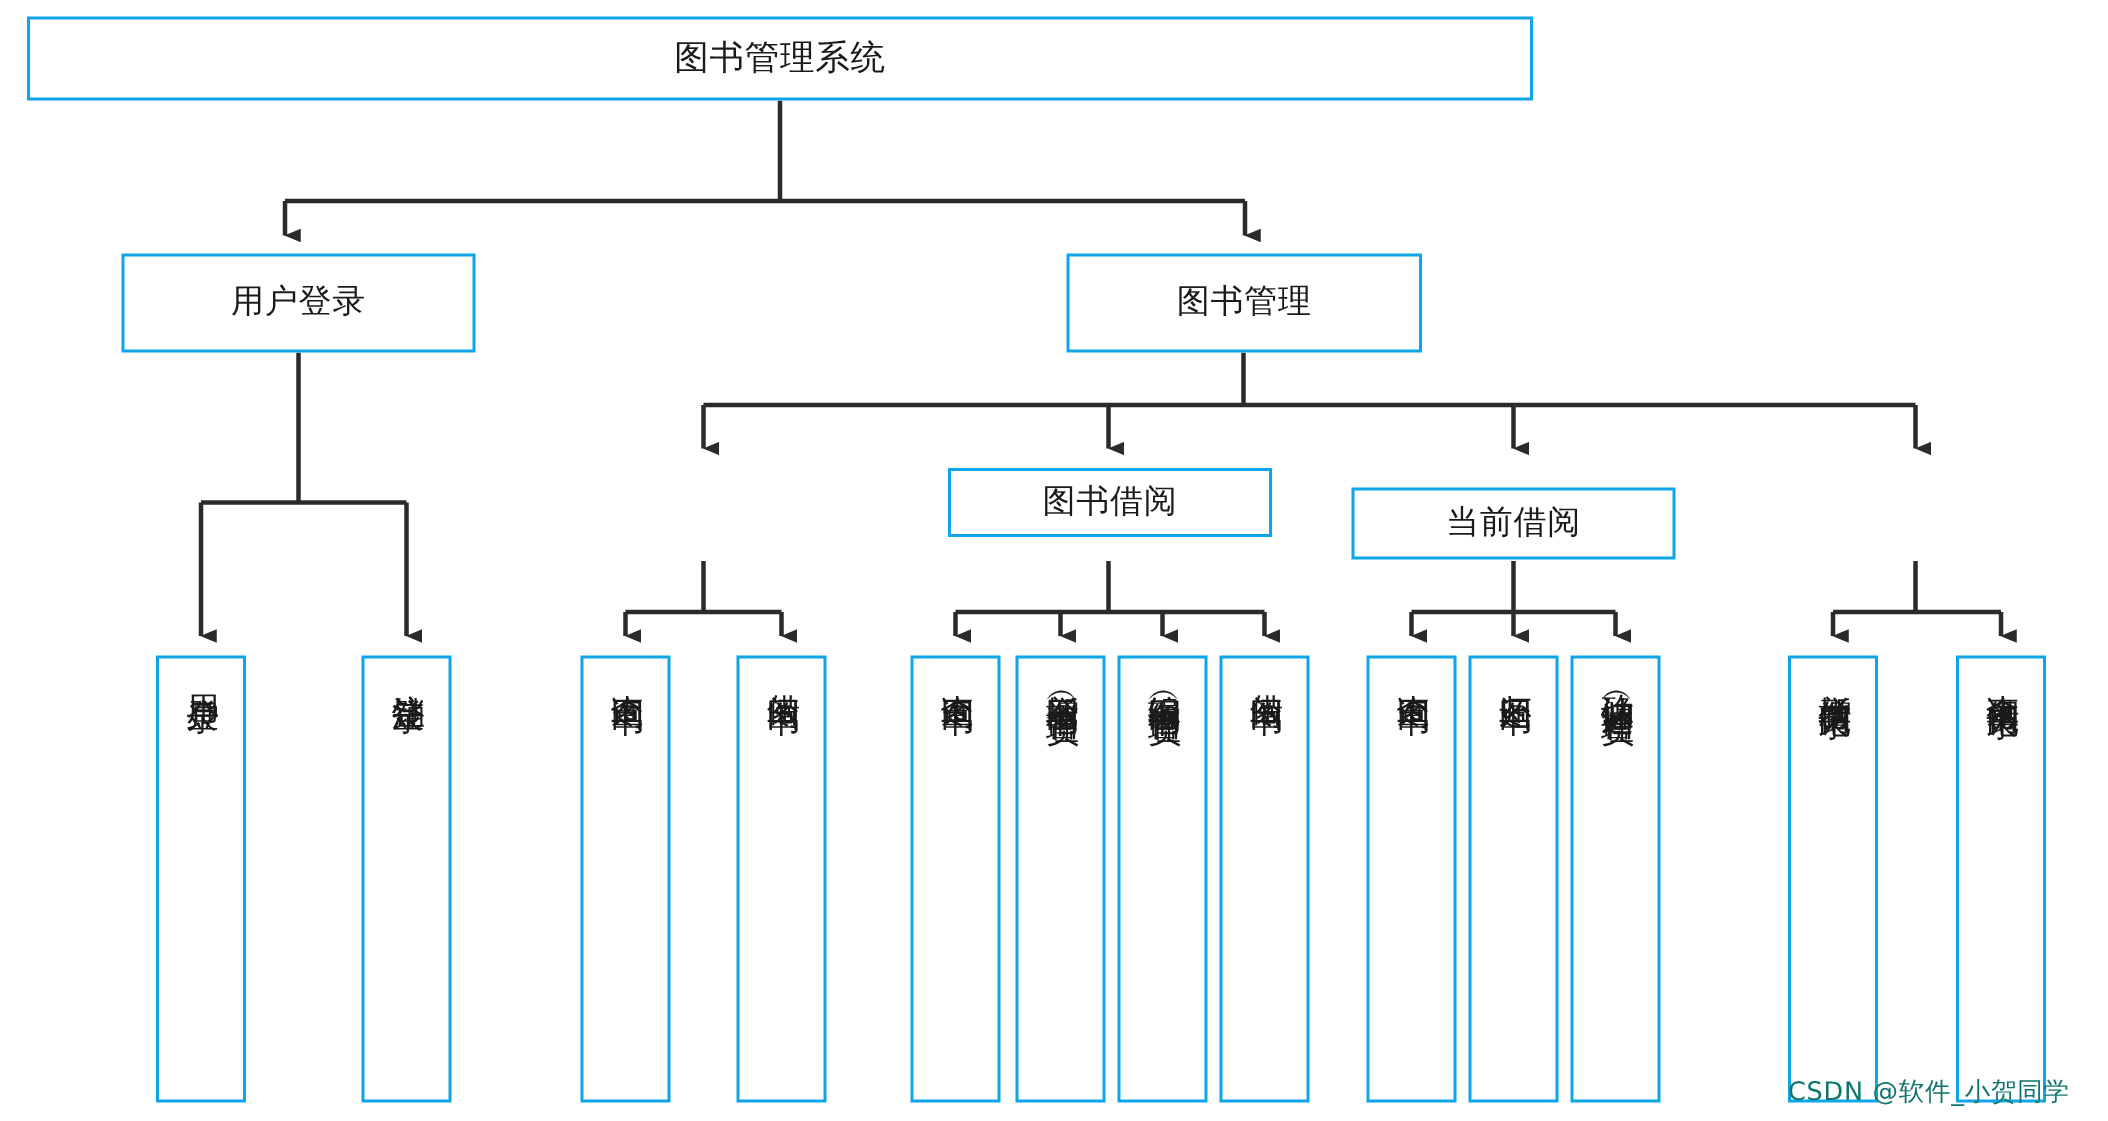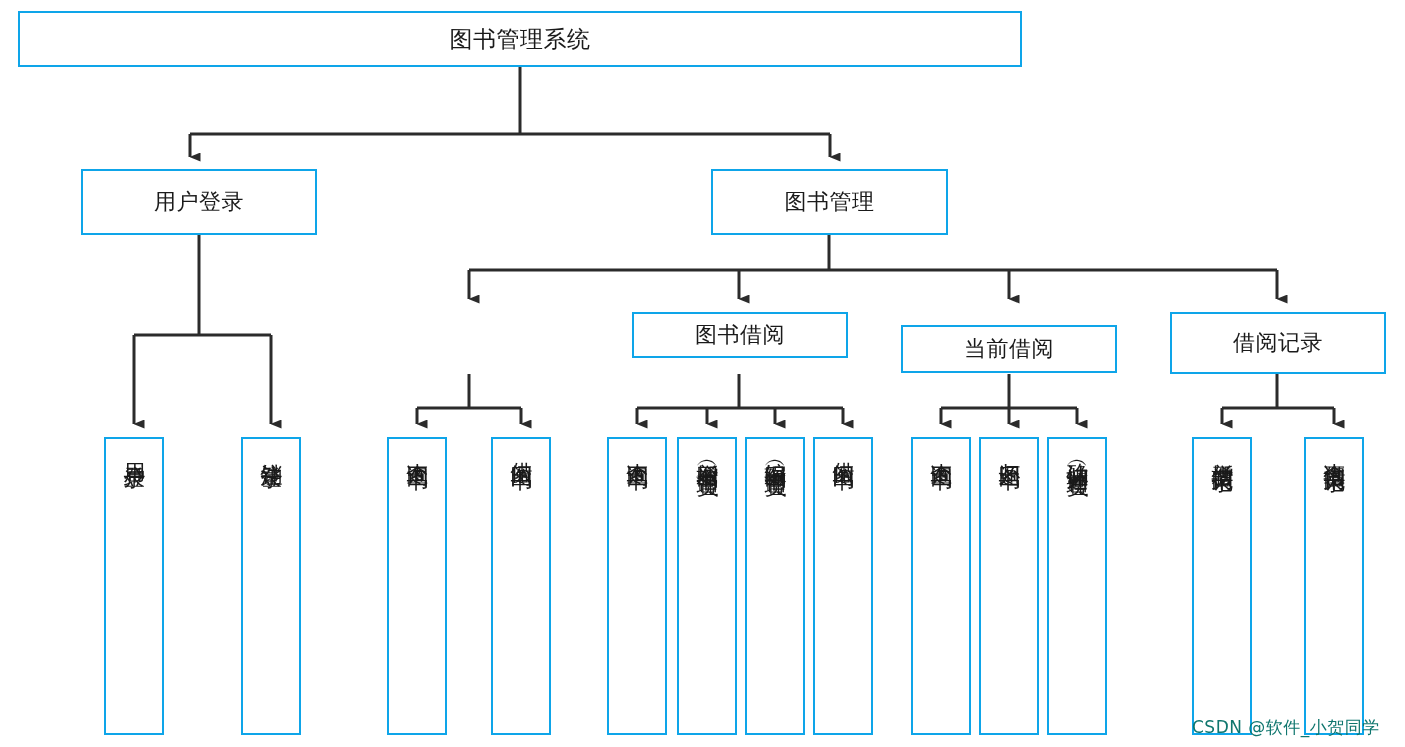--- a/index.html
+++ b/index.html
@@ -138,23 +138,20 @@
 
 
   <div class="node horizontal" style="left:632px; top:312px; width:216px; height:46px;">
     <span class="label">图书借阅</span>
   </div>
 
   <div class="node horizontal" style="left:901px; top:312px; width:216px; height:48px;margin-top:13px;">
     <span class="label">当前借阅</span>
   </div>
 
-  <div class="node horizontal" style="left:1170px; top:312px; width:216px; height:62px;">
-    <span class="label">借阅记录</span>
-  </div>
 
   <div class="node vertical" style="left:104px; top:437px; width:60px; height:298px;">
     <span class="label">用户登录</span>
   </div>
 
   <div class="node vertical" style="left:241px; top:437px; width:60px; height:298px;">
     <span class="label">注销登录</span>
   </div>
 
   <div class="node vertical" style="left:387px; top:437px; width:60px; height:298px;">

